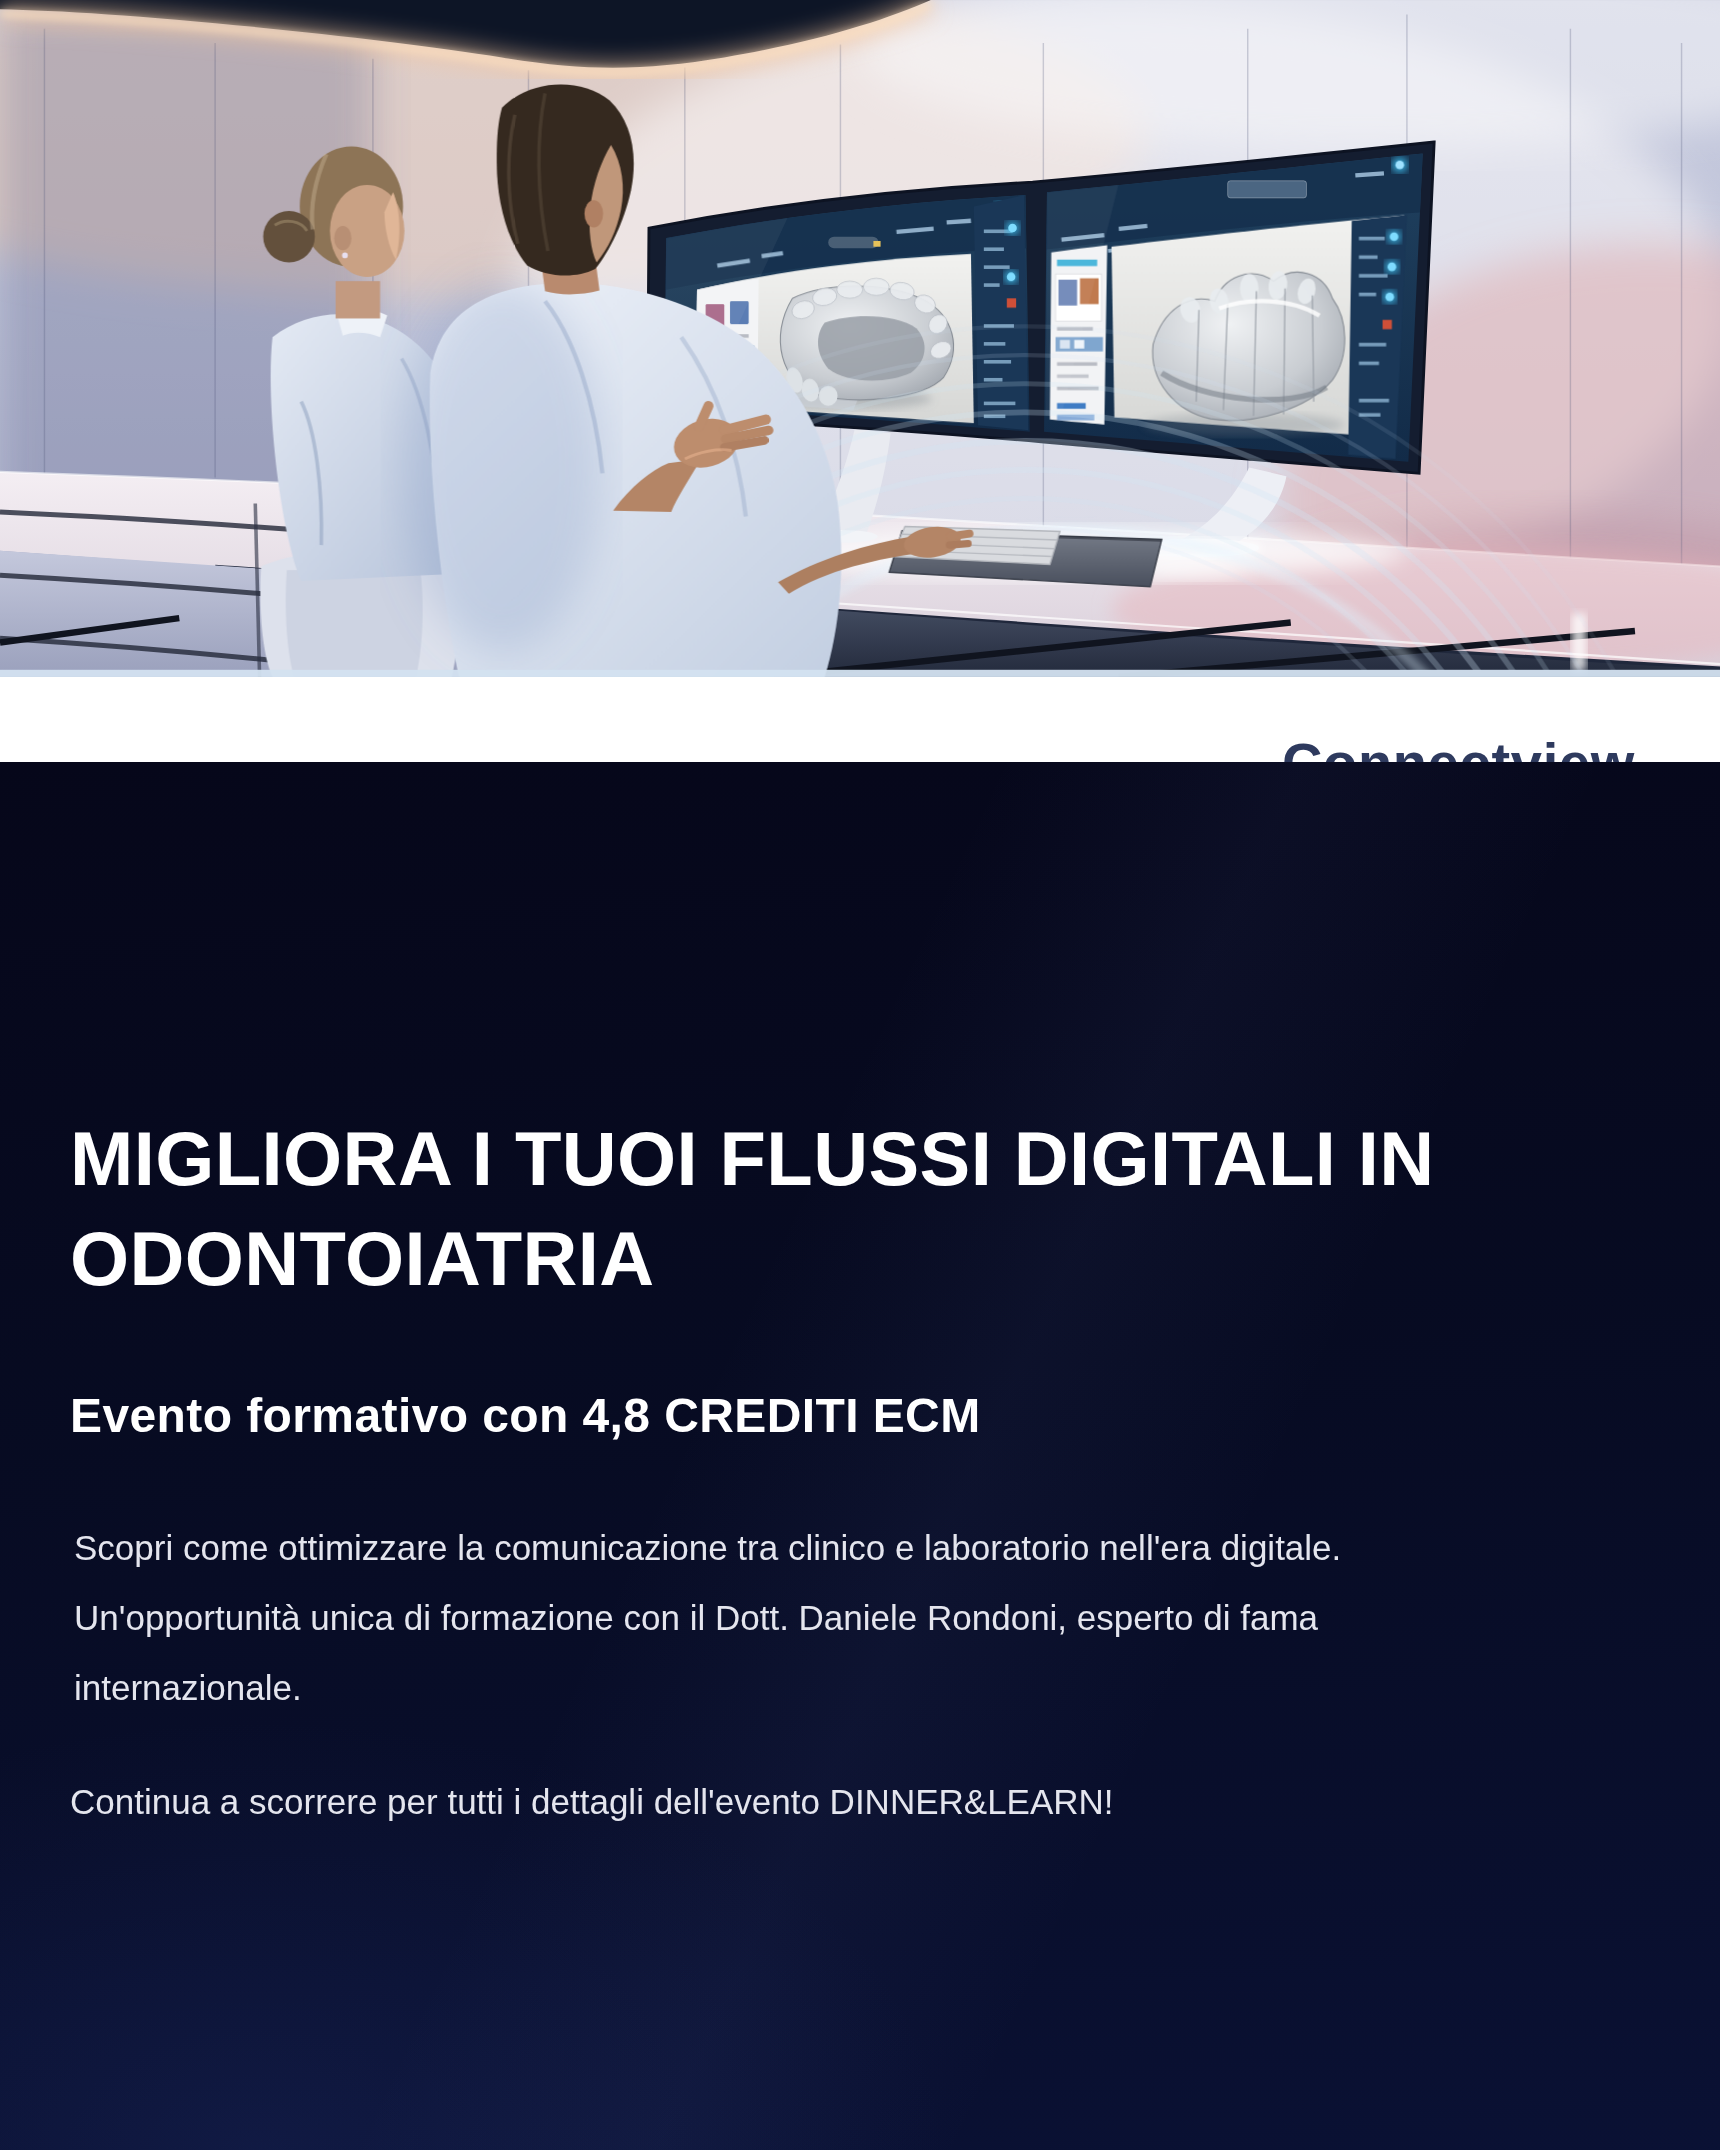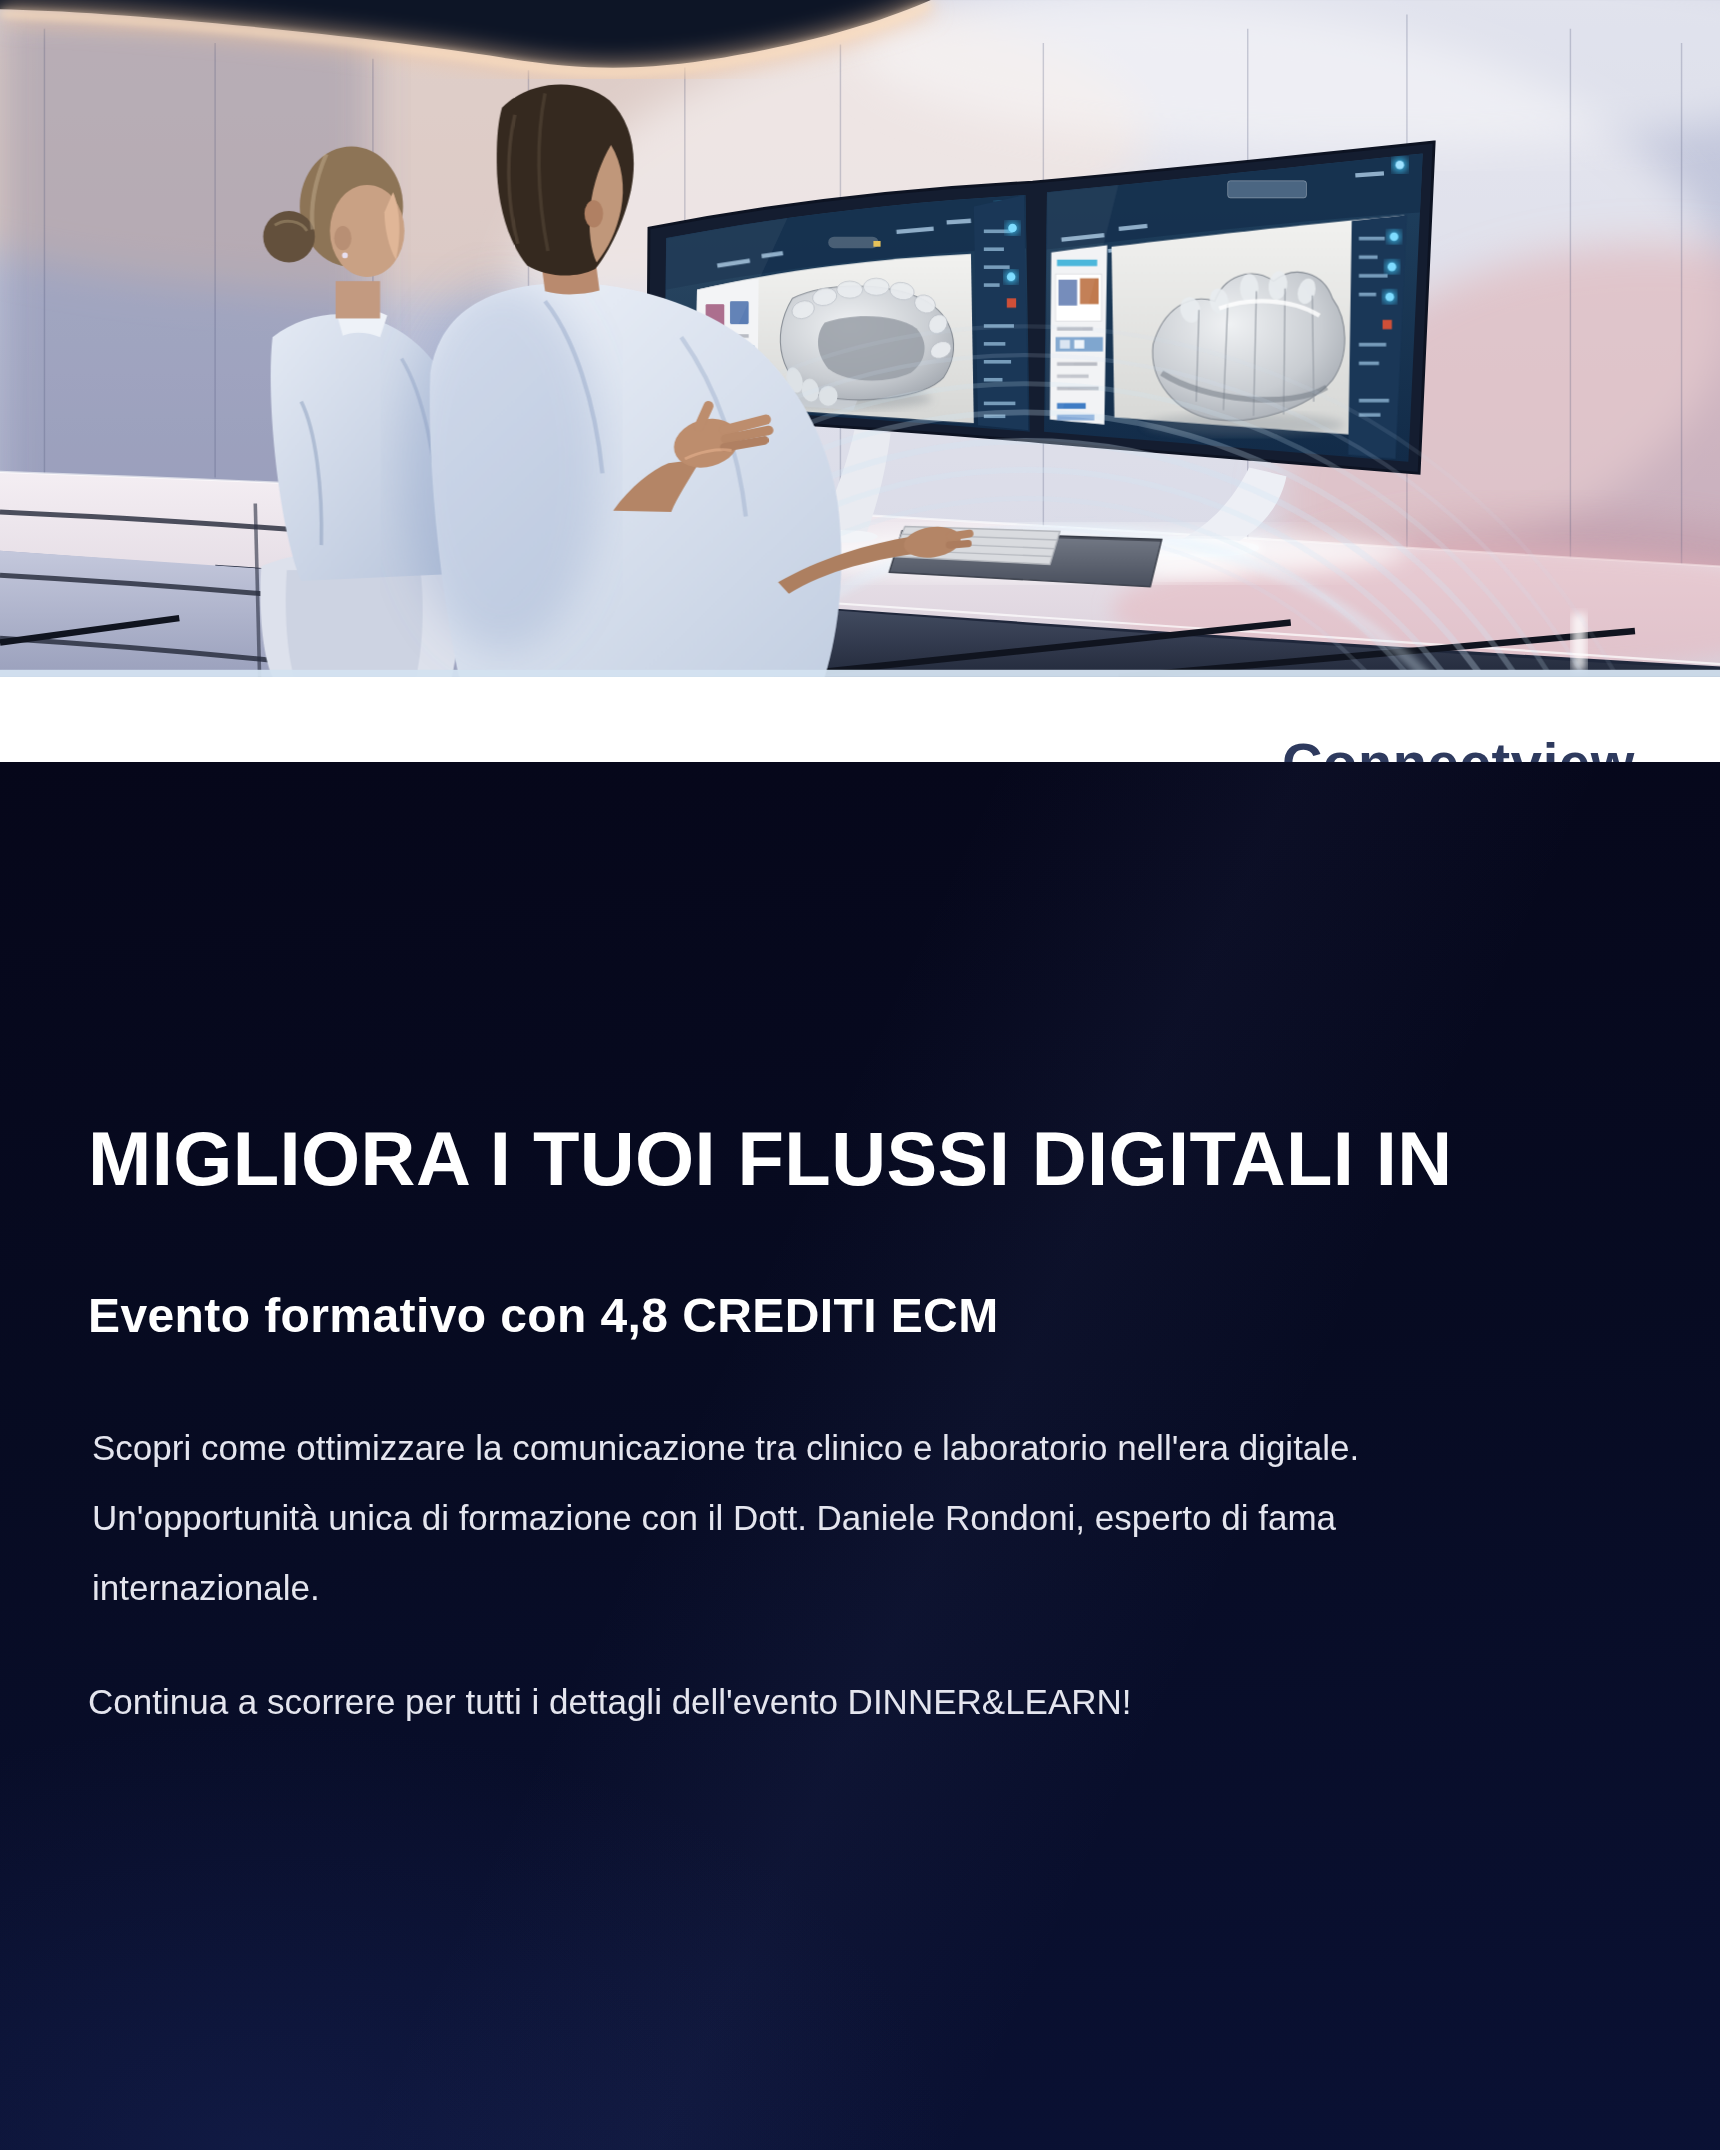--- a/index.html
+++ b/index.html
@@ -16,21 +16,21 @@
   .content{
     position:relative;width:1721px;height:1389px;overflow:hidden;
     background:linear-gradient(175deg,#06071a 0%,#070b22 45%,#0a1134 100%);
   }
   .content::before{
     content:"";position:absolute;inset:0;pointer-events:none;
     background:
       radial-gradient(1147px 717px at 15% 100%, rgba(45,65,140,.20), transparent 60%),
       linear-gradient(115deg, transparent 42%, rgba(120,140,220,.05) 55%, transparent 68%);
   }
-  .content-inner{position:relative;padding:347px 158px 0 88px}
+  .content-inner{position:relative;padding:347px 158px 0 70px}
   h1{margin:0;font-size:76px;line-height:100px;font-weight:700;color:#ffffff;letter-spacing:0.4px}
   h1 span{display:block}
   h2{margin:78px 0 0;font-size:48px;line-height:57px;font-weight:700;color:#ffffff;letter-spacing:0.4px}
   .p1,.p2{max-width:1341px;font-size:35px;line-height:70px;color:#e4e5ee}
   .p1{margin:69px 4px 0}
   .p2{margin:44px 0 0}
 </style>
 </head>
 <body>
 
@@ -399,19 +399,20 @@
 </div>
 
 <div class="logo-band">
   <div class="logo">Connectview</div>
 </div>
 
 <div class="content">
   <div class="content-inner">
     <h1>
       <span>MIGLIORA I TUOI FLUSSI DIGITALI IN</span>
+      <span>ODONTOIATRIA</span>
     </h1>
     <h2>Evento formativo con 4,8 CREDITI ECM</h2>
     <p class="p1">Scopri come ottimizzare la comunicazione tra clinico e laboratorio nell'era digitale. Un'opportunità unica di formazione con il Dott. Daniele Rondoni, esperto di fama internazionale.</p>
     <p class="p2">Continua a scorrere per tutti i dettagli dell'evento DINNER&amp;LEARN!</p>
   </div>
 </div>
 
 
 </body></html>

